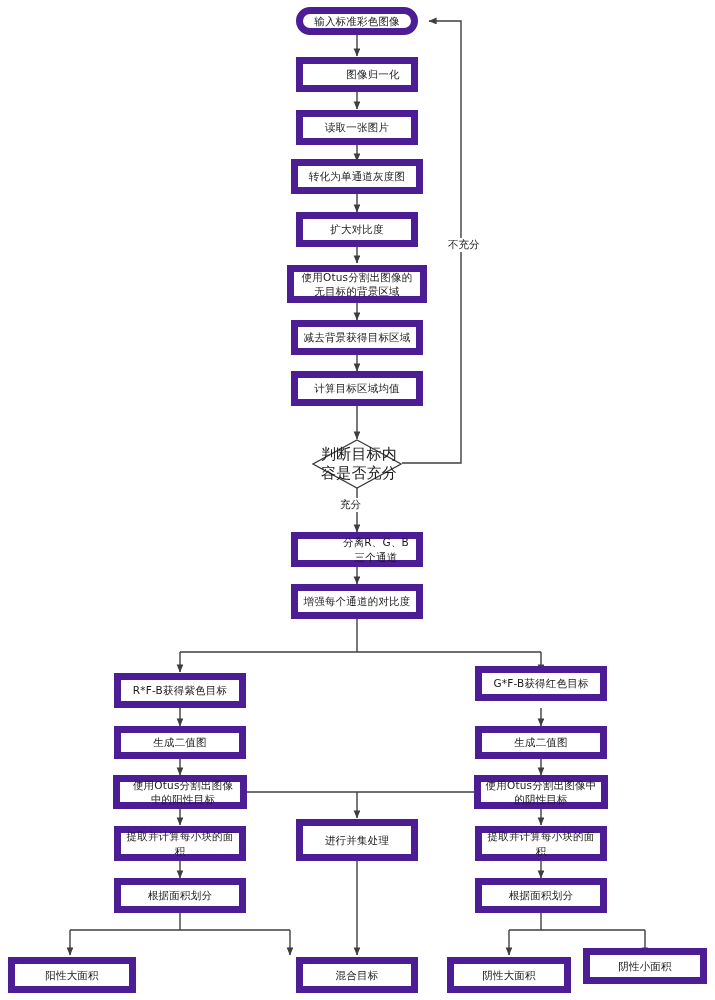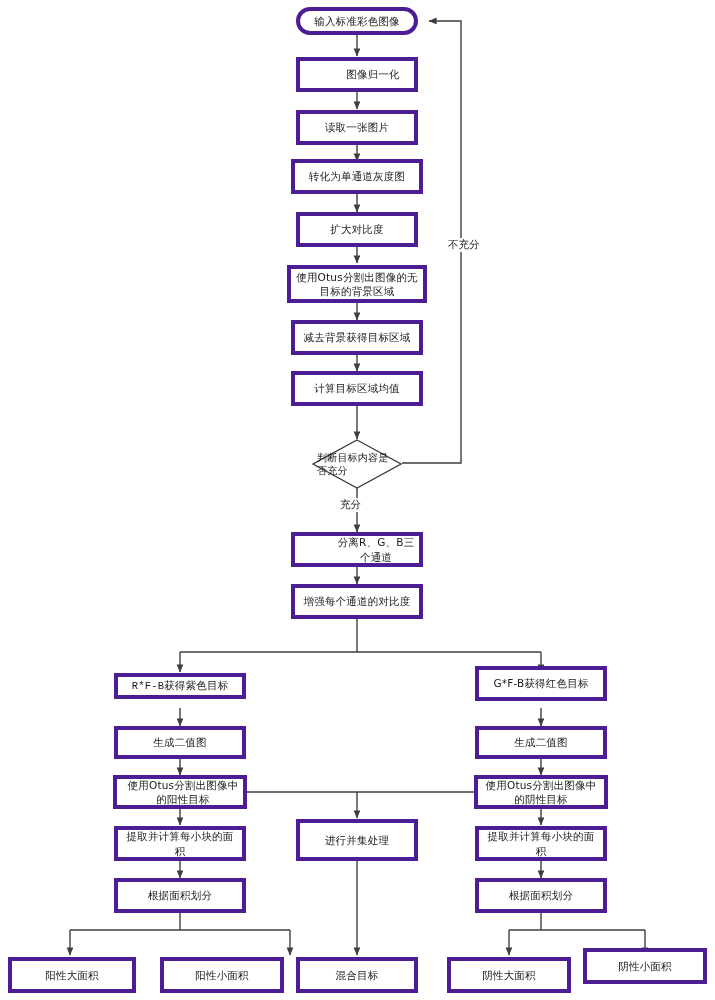--- a/index.html
+++ b/index.html
@@ -20,21 +20,21 @@
   #wires {
     position: absolute;
     left: 0;
     top: 0;
     width: 715px;
     height: 1000px;
   }
   .node {
     position: absolute;
     box-sizing: border-box;
-    border: 4px solid #4c1d95;
+    border: 7px solid #4c1d95;
     background: #ffffff;
     color: #1a1a1a;
     display: flex;
     align-items: center;
     justify-content: center;
     text-align: center;
     font-size: 10.5px;
     line-height: 1.35;
     letter-spacing: 0.2px;
     padding: 2px 4px;
@@ -52,23 +52,23 @@
     position: absolute;
     left: 0;
     top: 0;
     width: 100%;
     height: 100%;
     z-index: 0;
   }
   .decision .label {
     position: relative;
     z-index: 1;
-    font-size: 10px;
+    font-size: 15px;
     line-height: 1.3;
-    text-align: left;
+    text-align: right;
     width: 80px;
   }
   .edge-label {
     position: absolute;
     font-size: 10.5px;
     color: #1a1a1a;
     background: #ffffff;
     padding: 0 2px;
     z-index: 3;
     white-space: nowrap;
@@ -186,21 +186,21 @@
   <div class="edge-label" style="left:338px; top:498px;">充分</div>
 
   <div class="node" style="left:291px; top:532px; width:132px; height:35px;padding-left:42px;">
     <span>分离R、G、B三个通道</span>
   </div>
 
   <div class="node" style="left:291px; top:584px; width:132px; height:35px;">
     <span>增强每个通道的对比度</span>
   </div>
 
-  <div class="node" style="left:114px; top:673px; width:132px; height:26px;font-family:Liberation Mono, monospace;">
+  <div class="node" style="left:114px; top:673px; width:132px; height:35px;">
     <span>R*F-B获得紫色目标</span>
   </div>
 
   <div class="node" style="left:114px; top:726px; width:132px; height:33px;">
     <span>生成二值图</span>
   </div>
 
   <div class="node" style="left:113px; top:775px; width:134px; height:34px;padding-left:10px;">
     <span>使用Otus分割出图像中的阳性目标</span>
   </div>
@@ -234,23 +234,20 @@
   </div>
 
   <div class="node" style="left:475px; top:878px; width:132px; height:35px;">
     <span>根据面积划分</span>
   </div>
 
   <div class="node" style="left:8px; top:957px; width:128px; height:36px;">
     <span>阳性大面积</span>
   </div>
 
-  <div class="node" style="left:160px; top:957px; width:124px; height:36px;">
-    <span>阳性小面积</span>
-  </div>
 
   <div class="node" style="left:447px; top:957px; width:124px; height:36px;">
     <span>阴性大面积</span>
   </div>
 
   <div class="node" style="left:296px; top:957px; width:122px; height:36px;">
     <span>混合目标</span>
   </div>
 
   <div class="node" style="left:583px; top:948px; width:124px; height:36px;">

